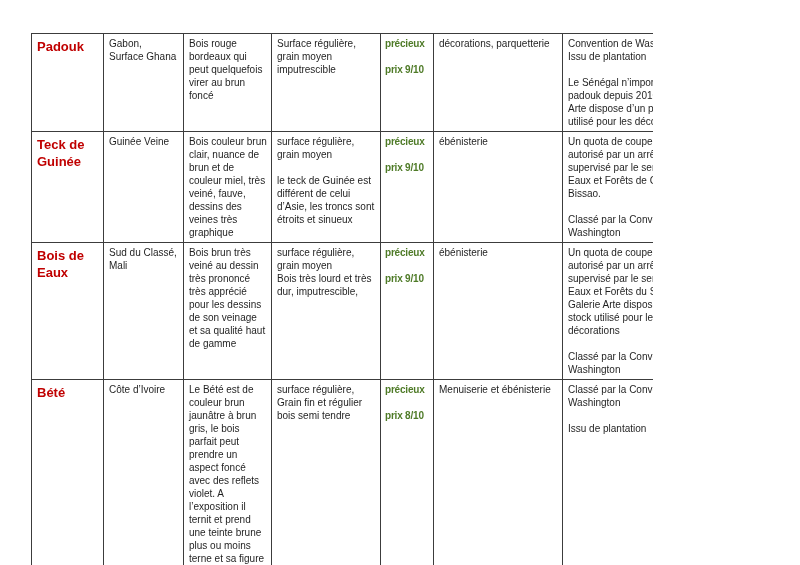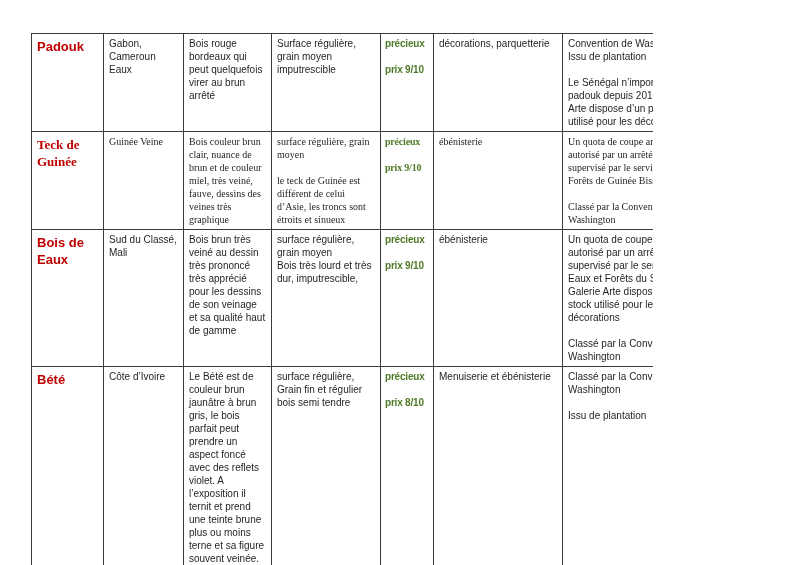--- a/index.html
+++ b/index.html
@@ -44,43 +44,43 @@
     padding-top: 4px;
   }
   table.wood-table td.price-cell {
     font-weight: bold;
     color: var(--price-color, #4F7B28);
     padding-left: 4px;
     padding-right: 5px;
     letter-spacing: -0.2px;
   }
   tr.r0 { height: 79px; }
-  tr.r1 { height: 95px; font-family: Liberation Serif, serif; }
+  tr.r1 { height: 95px; }
   tr.r2 { height: 115px; }
   tr.r3 { height: 156px; }
 </style>
 </head>
 <body>
 
 <div class="page">
   <table class="wood-table">
     <colgroup>
       <col style="width:72px">
       <col style="width:80px">
       <col style="width:88px">
       <col style="width:109px">
       <col style="width:53px">
       <col style="width:129px">
       <col style="width:154px">
     </colgroup>
     <tbody>
       <tr class="r0">
         <td class="name-cell">Padouk</td>
-        <td>Gabon, Cameroun Eaux</td>
-        <td>Bois rouge bordeaux qui peut quelquefois virer au brun arrêté</td>
+        <td>Gabon, Surface Ghana</td>
+        <td>Bois rouge bordeaux qui peut quelquefois virer au brun foncé</td>
         <td>Surface régulière, grain moyen
 imputrescible</td>
         <td class="price-cell">précieux
 
 prix 9/10</td>
         <td>décorations, parquetterie</td>
         <td>Convention de Washington
 Issu de plantation
 
 Le Sénégal n’importe plus de padouk depuis 2010. La Galerie Arte dispose d’un petit stock utilisé pour les décorations</td>

